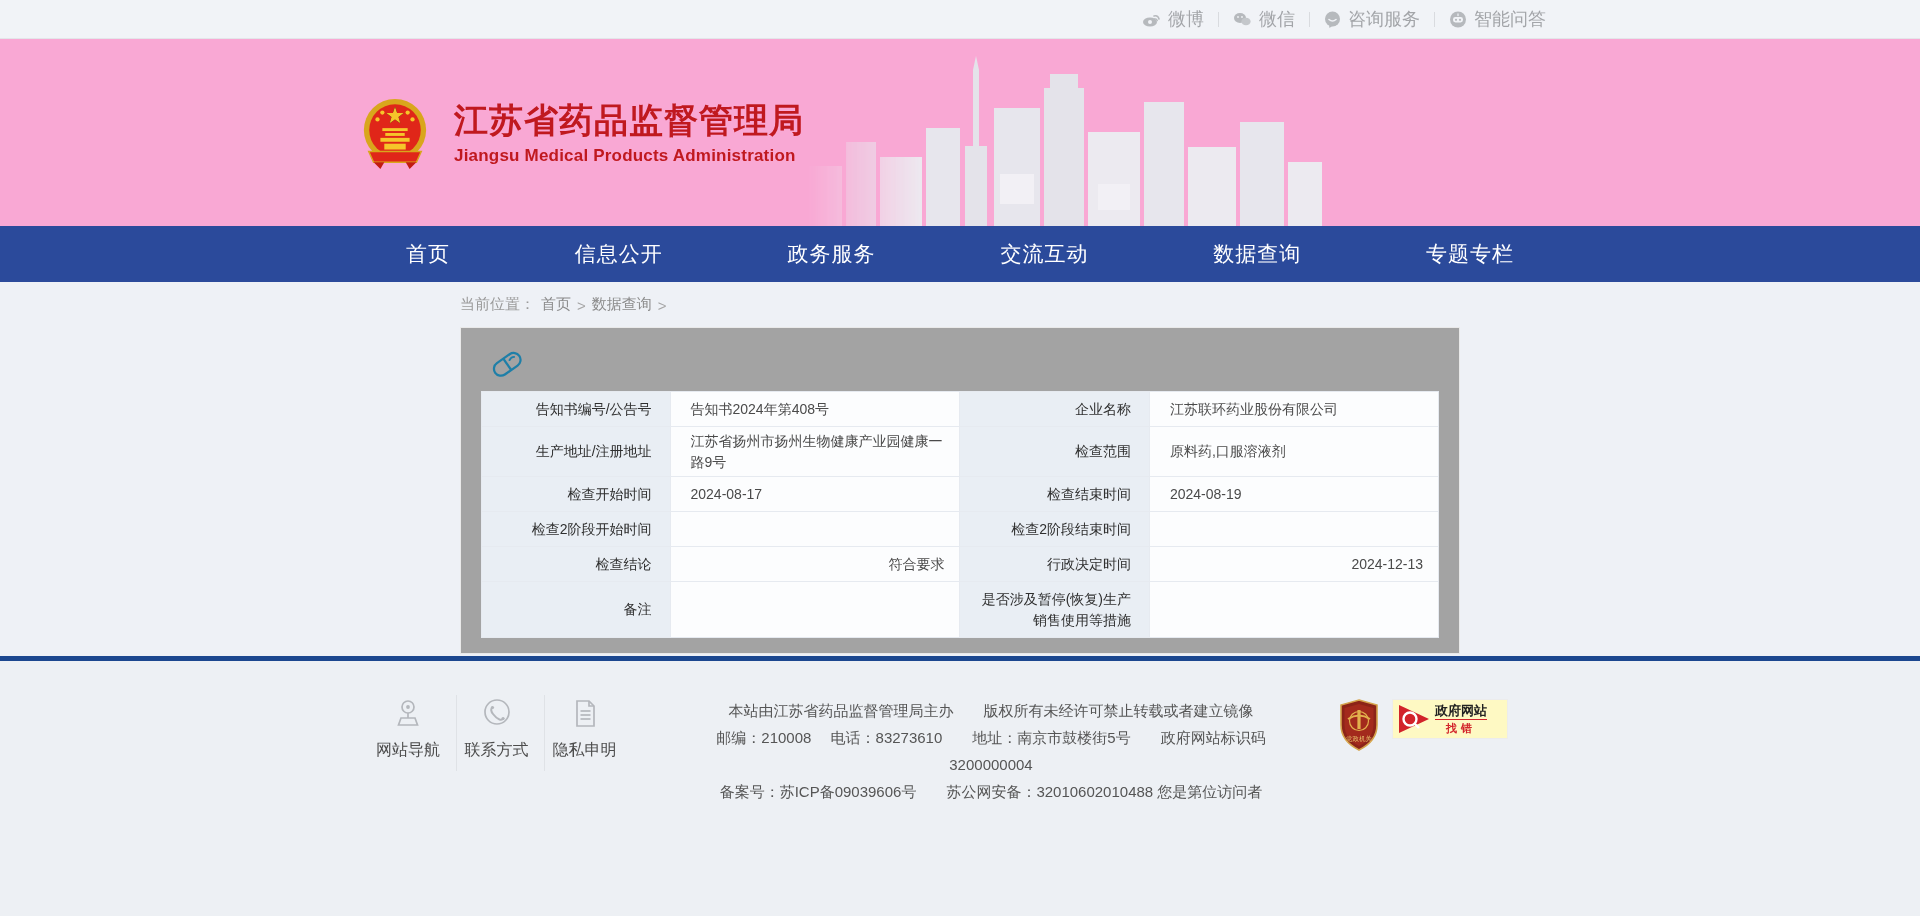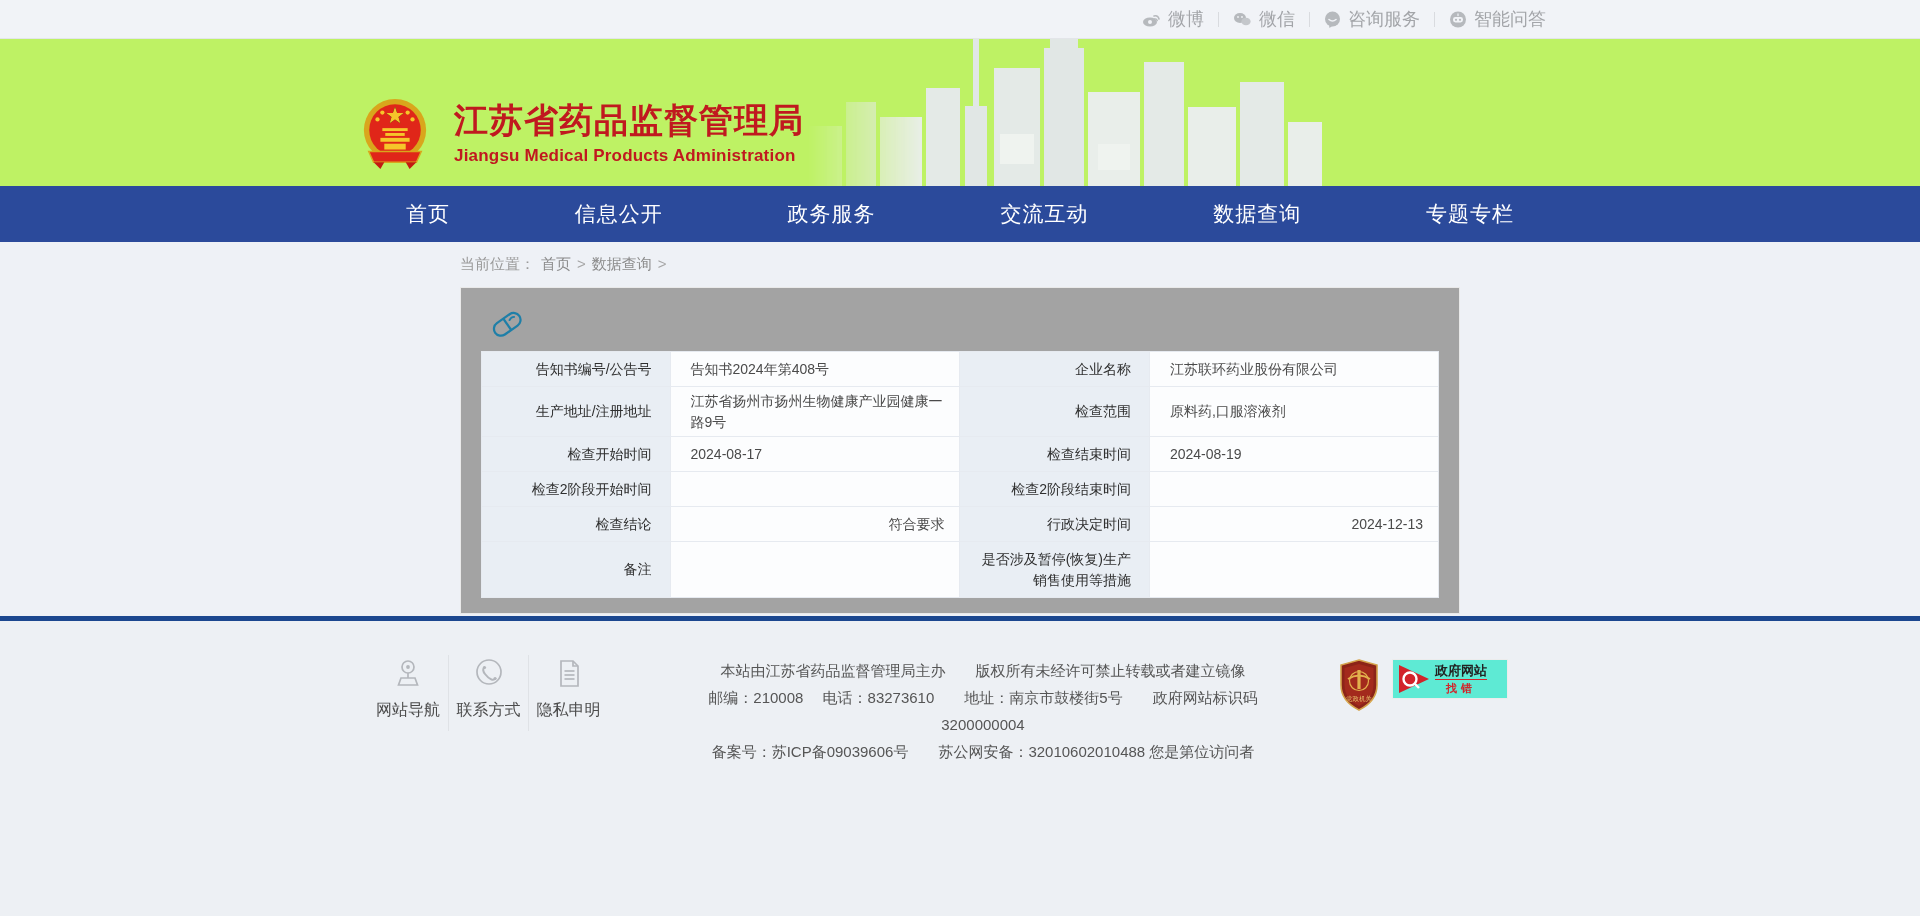--- a/index.html
+++ b/index.html
@@ -10,42 +10,42 @@
   
   .topbar { height:39px; background:#f1f3f7; border-bottom:1px solid #e3e5e9; }
   .topbar-inner { width:1200px; margin:0 auto; height:100%;
     display:flex; align-items:center; justify-content:flex-end; }
   .svc-item { display:flex; align-items:center; gap:7px; color:#a3a5a9;
     font-size:18px; cursor:pointer; padding:0 14px; }
   .svc-item svg { display:block; }
   .svc-divider { width:1px; height:15px; background:#d9dbdf; }
 
   
-  .header { height:147px; background:#bef264; position:relative; overflow:hidden; }
+  .header { height:187px; background:#f9a8d4; position:relative; overflow:hidden; }
   .header-inner { width:1200px; margin:0 auto; height:100%; position:relative; }
   .skyline { position:absolute; left:448px; bottom:0; width:530px; height:172px;
     opacity:.95;
     -webkit-mask-image:linear-gradient(to right, transparent 0, #000 22%, #000 100%);
     mask-image:linear-gradient(to right, transparent 0, #000 22%, #000 100%); }
   .logo { position:absolute; left:0; top:58px; display:flex; align-items:center; cursor:pointer; }
   .logo-emblem { width:70px; height:72px; flex:0 0 auto; }
   .logo-text { margin-left:24px; }
   .logo-title { font-size:34px; font-weight:bold; color:#c0191f; letter-spacing:1px; line-height:40px; }
   .logo-sub { font-size:17px; font-weight:bold; color:#c0191f; margin-top:6px; letter-spacing:.2px; }
 
   
   .nav { height:56px; background:#2b4a9b; }
   .nav-inner { width:1120px; margin:0 auto; height:100%;
     display:flex; align-items:center; justify-content:space-between; }
   .nav-item { color:#ffffff; font-size:21px; letter-spacing:1px; cursor:pointer; padding:0 6px; }
 
   
   .main { background:#eef1f6; padding-bottom:2px; }
   .crumb { width:1000px; margin:0 auto; padding:13px 0 13px; font-size:15px;
-    color:#9a9a9a; display:flex; align-items:flex-start; gap:6px; }
+    color:#9a9a9a; display:flex; align-items:flex-end; gap:6px; }
   .crumb a { color:#8b8b8b; text-decoration:none; cursor:pointer; }
   .crumb .sep { color:#a5a5a5; }
 
   .panel { width:1000px; height:327px; margin:0 auto; background:#a3a3a3;
     border:1px solid #e9e9e9; padding:17px 20px 20px; }
   .capsule { width:44px; height:38px; margin-left:4px; }
 
   table.record { width:100%; border-collapse:collapse; font-size:14px; margin-top:4px; }
   table.record th, table.record td { border:1px solid #e6eaf0; vertical-align:middle; }
   table.record th { background:#e9eef4; color:#2f2f2f; font-weight:normal;
@@ -56,31 +56,31 @@
   tr.r2 th, tr.r2 td { height:50px; }
   tr.r3 th, tr.r3 td { height:35px; }
   tr.r4 th, tr.r4 td { height:35px; }
   tr.r5 th, tr.r5 td { height:35px;text-align:right; }
   tr.r6 th, tr.r6 td { height:56px; }
 
   
   .footer-line { height:5px; background:#1b478f; }
   .footer { flex:1; background:#edf0f4; padding-top:34px; }
   .footer-inner { width:1200px; margin:0 auto; display:flex; align-items:flex-start; }
-  .f-links { display:flex; margin-left:8px; }
+  .f-links { display:flex; margin-left:8px;gap:8px; }
   .f-link { width:80px; height:76px; display:flex; flex-direction:column; align-items:center;
     justify-content:flex-start; cursor:pointer; }
   .f-link + .f-link { border-left:1px solid #dfe2e6; }
   .f-link svg { display:block; margin-top:2px; }
   .f-link-label { font-size:16px; color:#4c4c4c; margin-top:9px; white-space:nowrap; }
   .f-text { flex:1; margin:0 40px 0 60px; text-align:center; font-size:15px;
     color:#555; line-height:27px; padding-top:2px; }
   .f-badges { display:flex; align-items:flex-start; gap:12px; margin-top:4px; margin-right:52px; }
   .badge-shield { width:42px; height:52px; cursor:pointer; }
-  .badge-gov { width:116px; height:40px; background:#5eead4; border:1px solid #ececec;
+  .badge-gov { width:116px; height:40px; background:#fef9c3; border:1px solid #ececec;
     display:flex; align-items:center; cursor:pointer; }
   .badge-gov svg { flex:0 0 auto; }
   .badge-gov-text { display:flex; flex-direction:column; align-items:center; margin-left:2px; }
   .badge-gov-top { font-size:13px; font-weight:bold; color:#222; line-height:15px;
     border-bottom:1px solid #d2232a; padding-bottom:1px; }
   .badge-gov-bottom { font-size:11px; font-weight:bold; color:#d2232a; line-height:16px;
     letter-spacing:4px; }
 </style>
 </head>
 <body>

